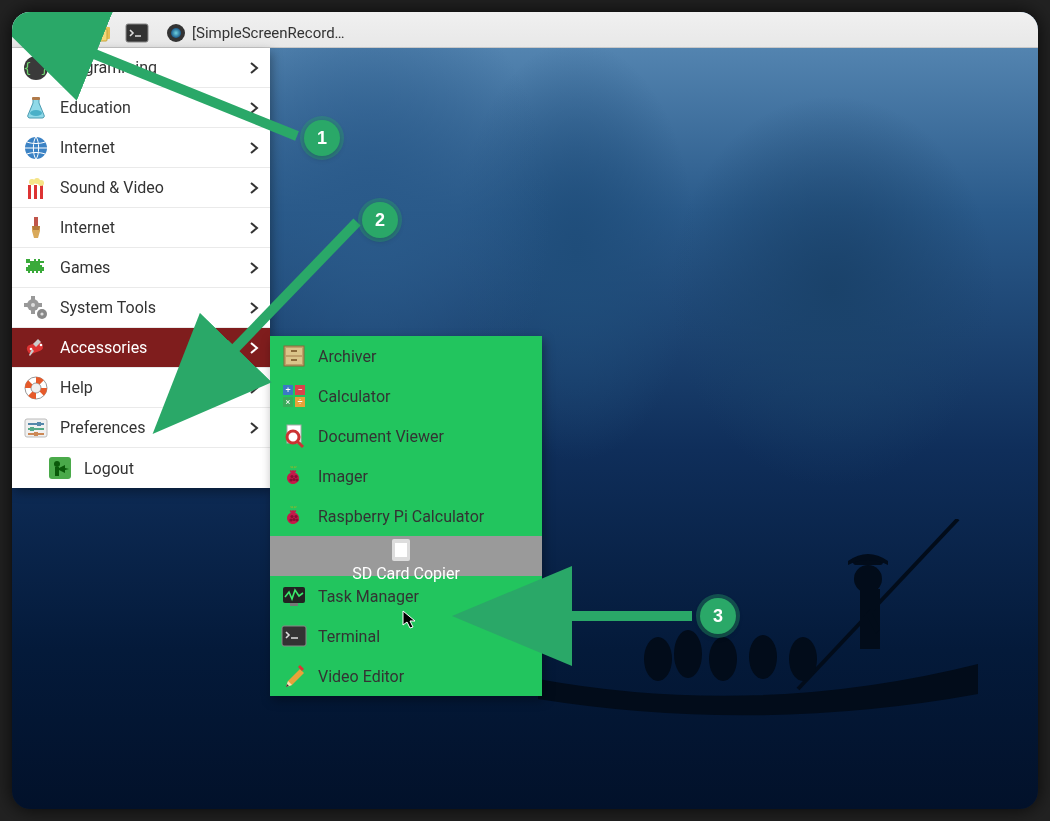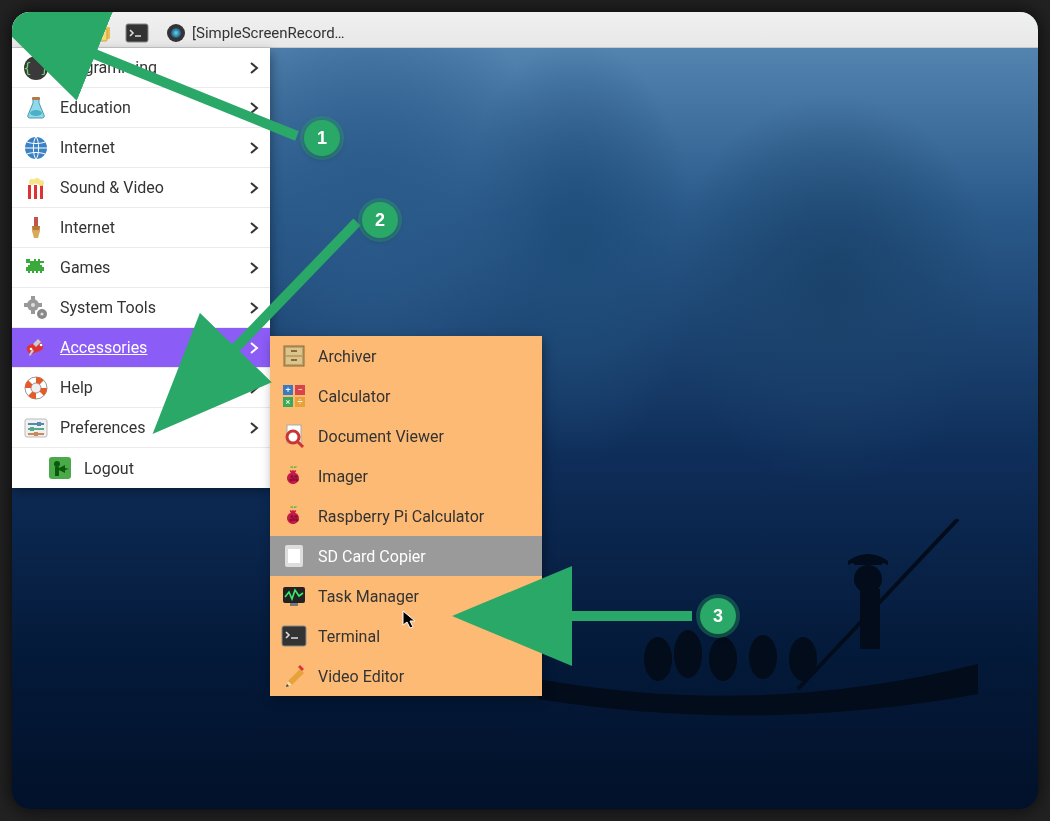--- a/index.html
+++ b/index.html
@@ -86,49 +86,48 @@
     position:relative;
   }
   .menu-item:last-child { border-bottom:none;margin-left:24px; }
   .menu-item .mi-icon {
     width:28px;height:28px;
     margin-right:10px;
     display:flex;align-items:center;justify-content:center;
     flex-shrink:0;
   }
   .menu-item.selected {
-    background:#8b5cf6;
+    background:#7f1d1d;
     color:#fff;
-    text-decoration:underline;
   }
   .menu-item .chevron {
     margin-left:auto;
     width:12px;height:12px;
     display:flex;align-items:center;justify-content:center;
   }
 
   
   .submenu {
     position:absolute;
     top:324px; left:258px;
     width:272px;
-    background:#fdba74;
+    background:#22c55e;
     box-shadow: 2px 4px 10px rgba(0,0,0,0.35);
     z-index:20;
   }
   .submenu-item {
     display:flex;
     align-items:center;
     height:40px;
     padding:0 10px;
     font-size:16px;
     color:#333;
     cursor:pointer;
   }
-  .submenu-item.selected { background:#9a9a9a; color:#fff; }
+  .submenu-item.selected { background:#9a9a9a; color:#fff;flex-direction:column; }
   .submenu-item .mi-icon {
     width:28px;height:28px;margin-right:10px;
     display:flex;align-items:center;justify-content:center;flex-shrink:0;
   }
 
   
   .annotations {
     position:absolute; inset:0; pointer-events:none; z-index:50;
   }
   .circle {

